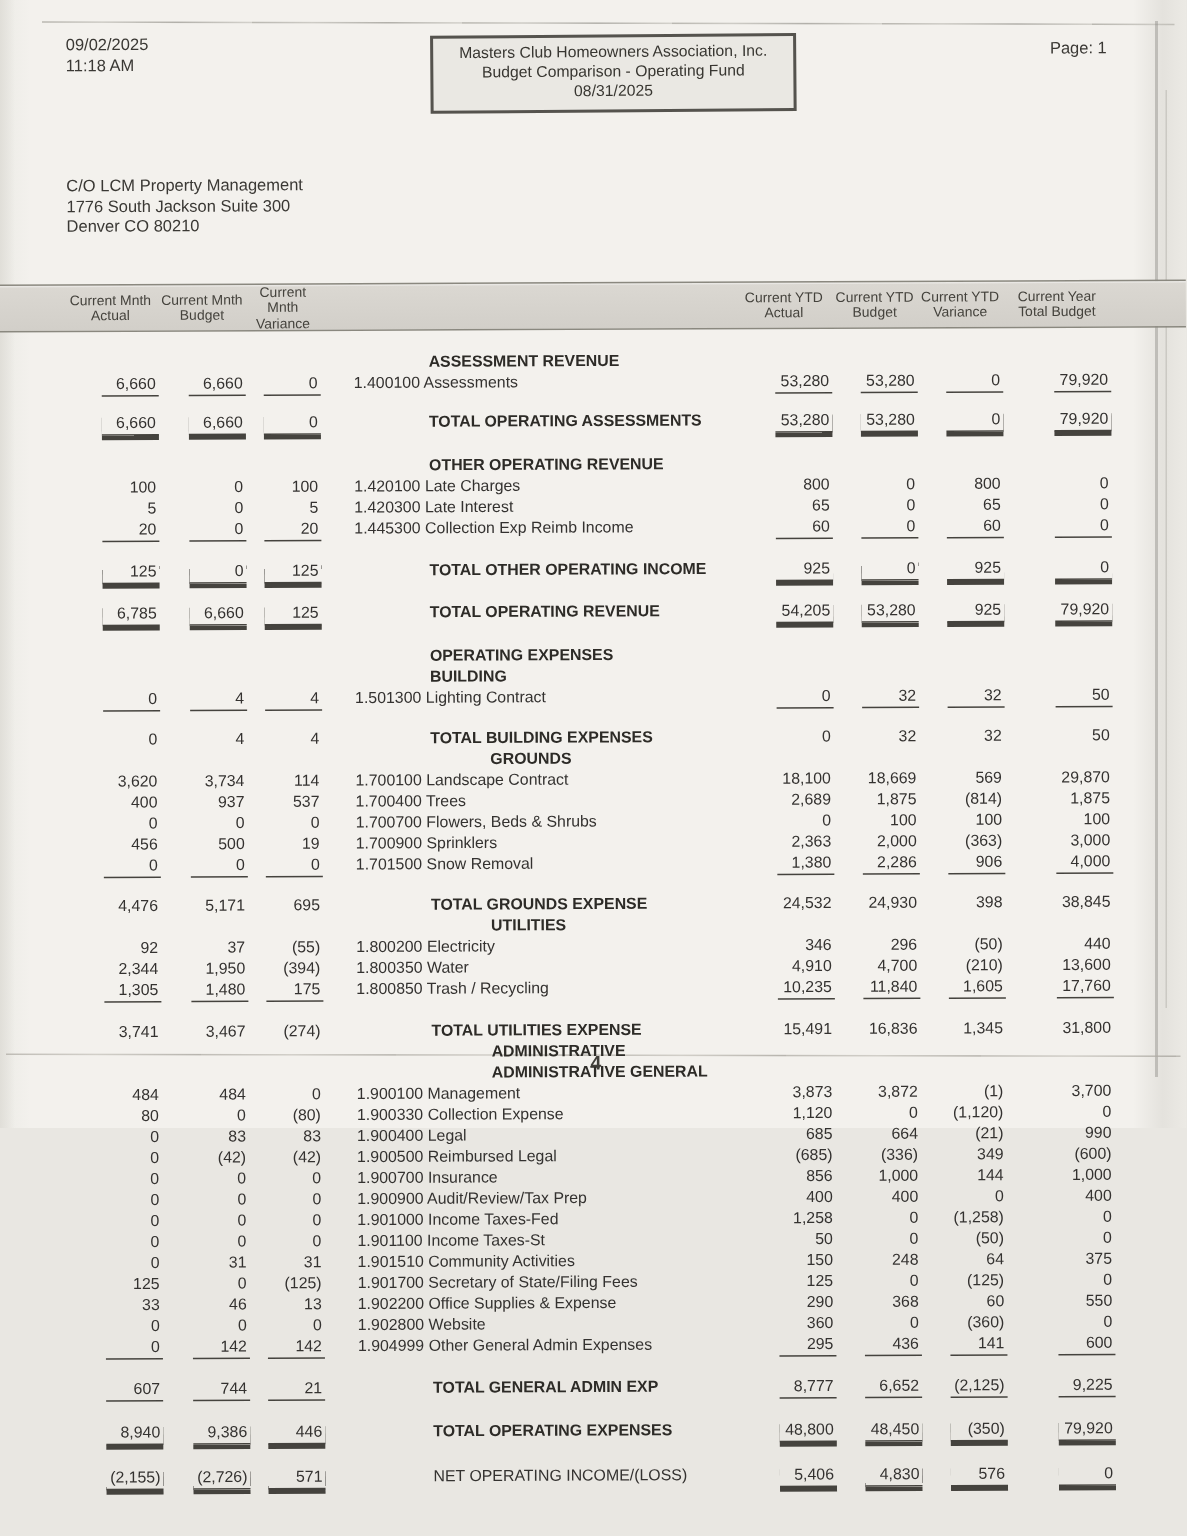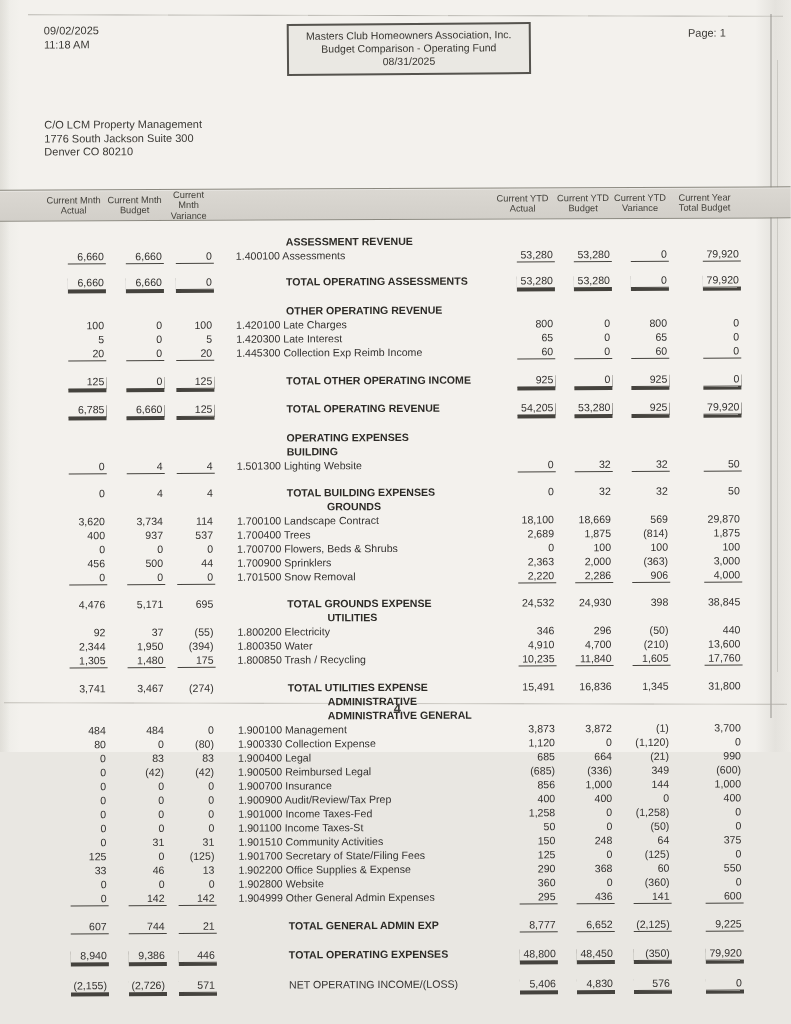--- a/index.html
+++ b/index.html
@@ -27,21 +27,21 @@
 
   
   .hdr{position:relative;padding-top:23px;height:80px;}
   .hdr-date{position:absolute;left:45px;top:22px;font-size:11px;line-height:14px;color:#3a3834;}
   .titlebox{
     position:absolute;left:288px;top:23px;width:232px;
     border:2px solid #55534e;background:#eae8e3;
     text-align:center;font-size:10.5px;line-height:13px;padding:4px 4px 5px;color:#383631;
     transform:rotate(-0.2deg);
   }
-  .pageno{position:absolute;right:64px;top:28px;font-size:11px;color:#3a3834;}
+  .pageno{position:absolute;right:52px;top:28px;font-size:11px;color:#3a3834;}
   .addr{margin:14px 0 0 45px;font-size:11px;line-height:13.5px;color:#3a3834;}
 
   
   .band{
     margin-top:30px;height:30px;
     background:linear-gradient(180deg,#dbd8d2,#d2cfc9);
     border-top:1px solid #8a887f;border-bottom:1px solid #8a887f;
     box-shadow:0 1px 0 rgba(255,255,255,.4) inset;
   }
   .grid{display:grid;grid-template-columns:64px 58px 50px 277px 64px 57px 57px 72px;padding-left:42px;}
@@ -226,21 +226,21 @@
           <div class="desc">BUILDING</div>
           <div></div>
           <div></div>
           <div></div>
           <div></div>
         </div>
         <div class="grid row u1">
           <div class="c"><span class="num">0</span></div>
           <div class="c"><span class="num">4</span></div>
           <div class="c"><span class="num">4</span></div>
-          <div class="desc"><span class="acct">1.501300 </span><span>Lighting Website</span></div>
+          <div class="desc"><span class="acct">1.501300 </span><span>Lighting Contract</span></div>
           <div class="c"><span class="num">0</span></div>
           <div class="c"><span class="num">32</span></div>
           <div class="c"><span class="num">32</span></div>
           <div class="c"><span class="num">50</span></div>
         </div>
         <div class="spacer" style="height: 12px;"></div>
         <div class="grid row trow">
           <div class="c"><span class="num">0</span></div>
           <div class="c"><span class="num">4</span></div>
           <div class="c"><span class="num">4</span></div>
@@ -276,33 +276,33 @@
           <div class="c"><span class="num">0</span></div>
           <div class="desc"><span class="acct">1.700700 </span><span>Flowers, Beds &amp; Shrubs</span></div>
           <div class="c"><span class="num">0</span></div>
           <div class="c"><span class="num">100</span></div>
           <div class="c"><span class="num">100</span></div>
           <div class="c"><span class="num">100</span></div>
         </div>
         <div class="grid row">
           <div class="c"><span class="num">456</span></div>
           <div class="c"><span class="num">500</span></div>
-          <div class="c"><span class="num">44</span></div>
+          <div class="c"><span class="num">19</span></div>
           <div class="desc"><span class="acct">1.700900 </span><span>Sprinklers</span></div>
           <div class="c"><span class="num">2,363</span></div>
           <div class="c"><span class="num">2,000</span></div>
           <div class="c"><span class="num">(363)</span></div>
           <div class="c"><span class="num">3,000</span></div>
         </div>
         <div class="grid row u1">
           <div class="c"><span class="num">0</span></div>
           <div class="c"><span class="num">0</span></div>
           <div class="c"><span class="num">0</span></div>
           <div class="desc"><span class="acct">1.701500 </span><span>Snow Removal</span></div>
-          <div class="c"><span class="num">2,220</span></div>
+          <div class="c"><span class="num">1,380</span></div>
           <div class="c"><span class="num">2,286</span></div>
           <div class="c"><span class="num">906</span></div>
           <div class="c"><span class="num">4,000</span></div>
         </div>
         <div class="spacer" style="height: 12px;"></div>
         <div class="grid row trow">
           <div class="c"><span class="num">4,476</span></div>
           <div class="c"><span class="num">5,171</span></div>
           <div class="c"><span class="num">695</span></div>
           <div class="desc"><span>TOTAL GROUNDS EXPENSE</span><span class="sublabel">UTILITIES</span></div>

